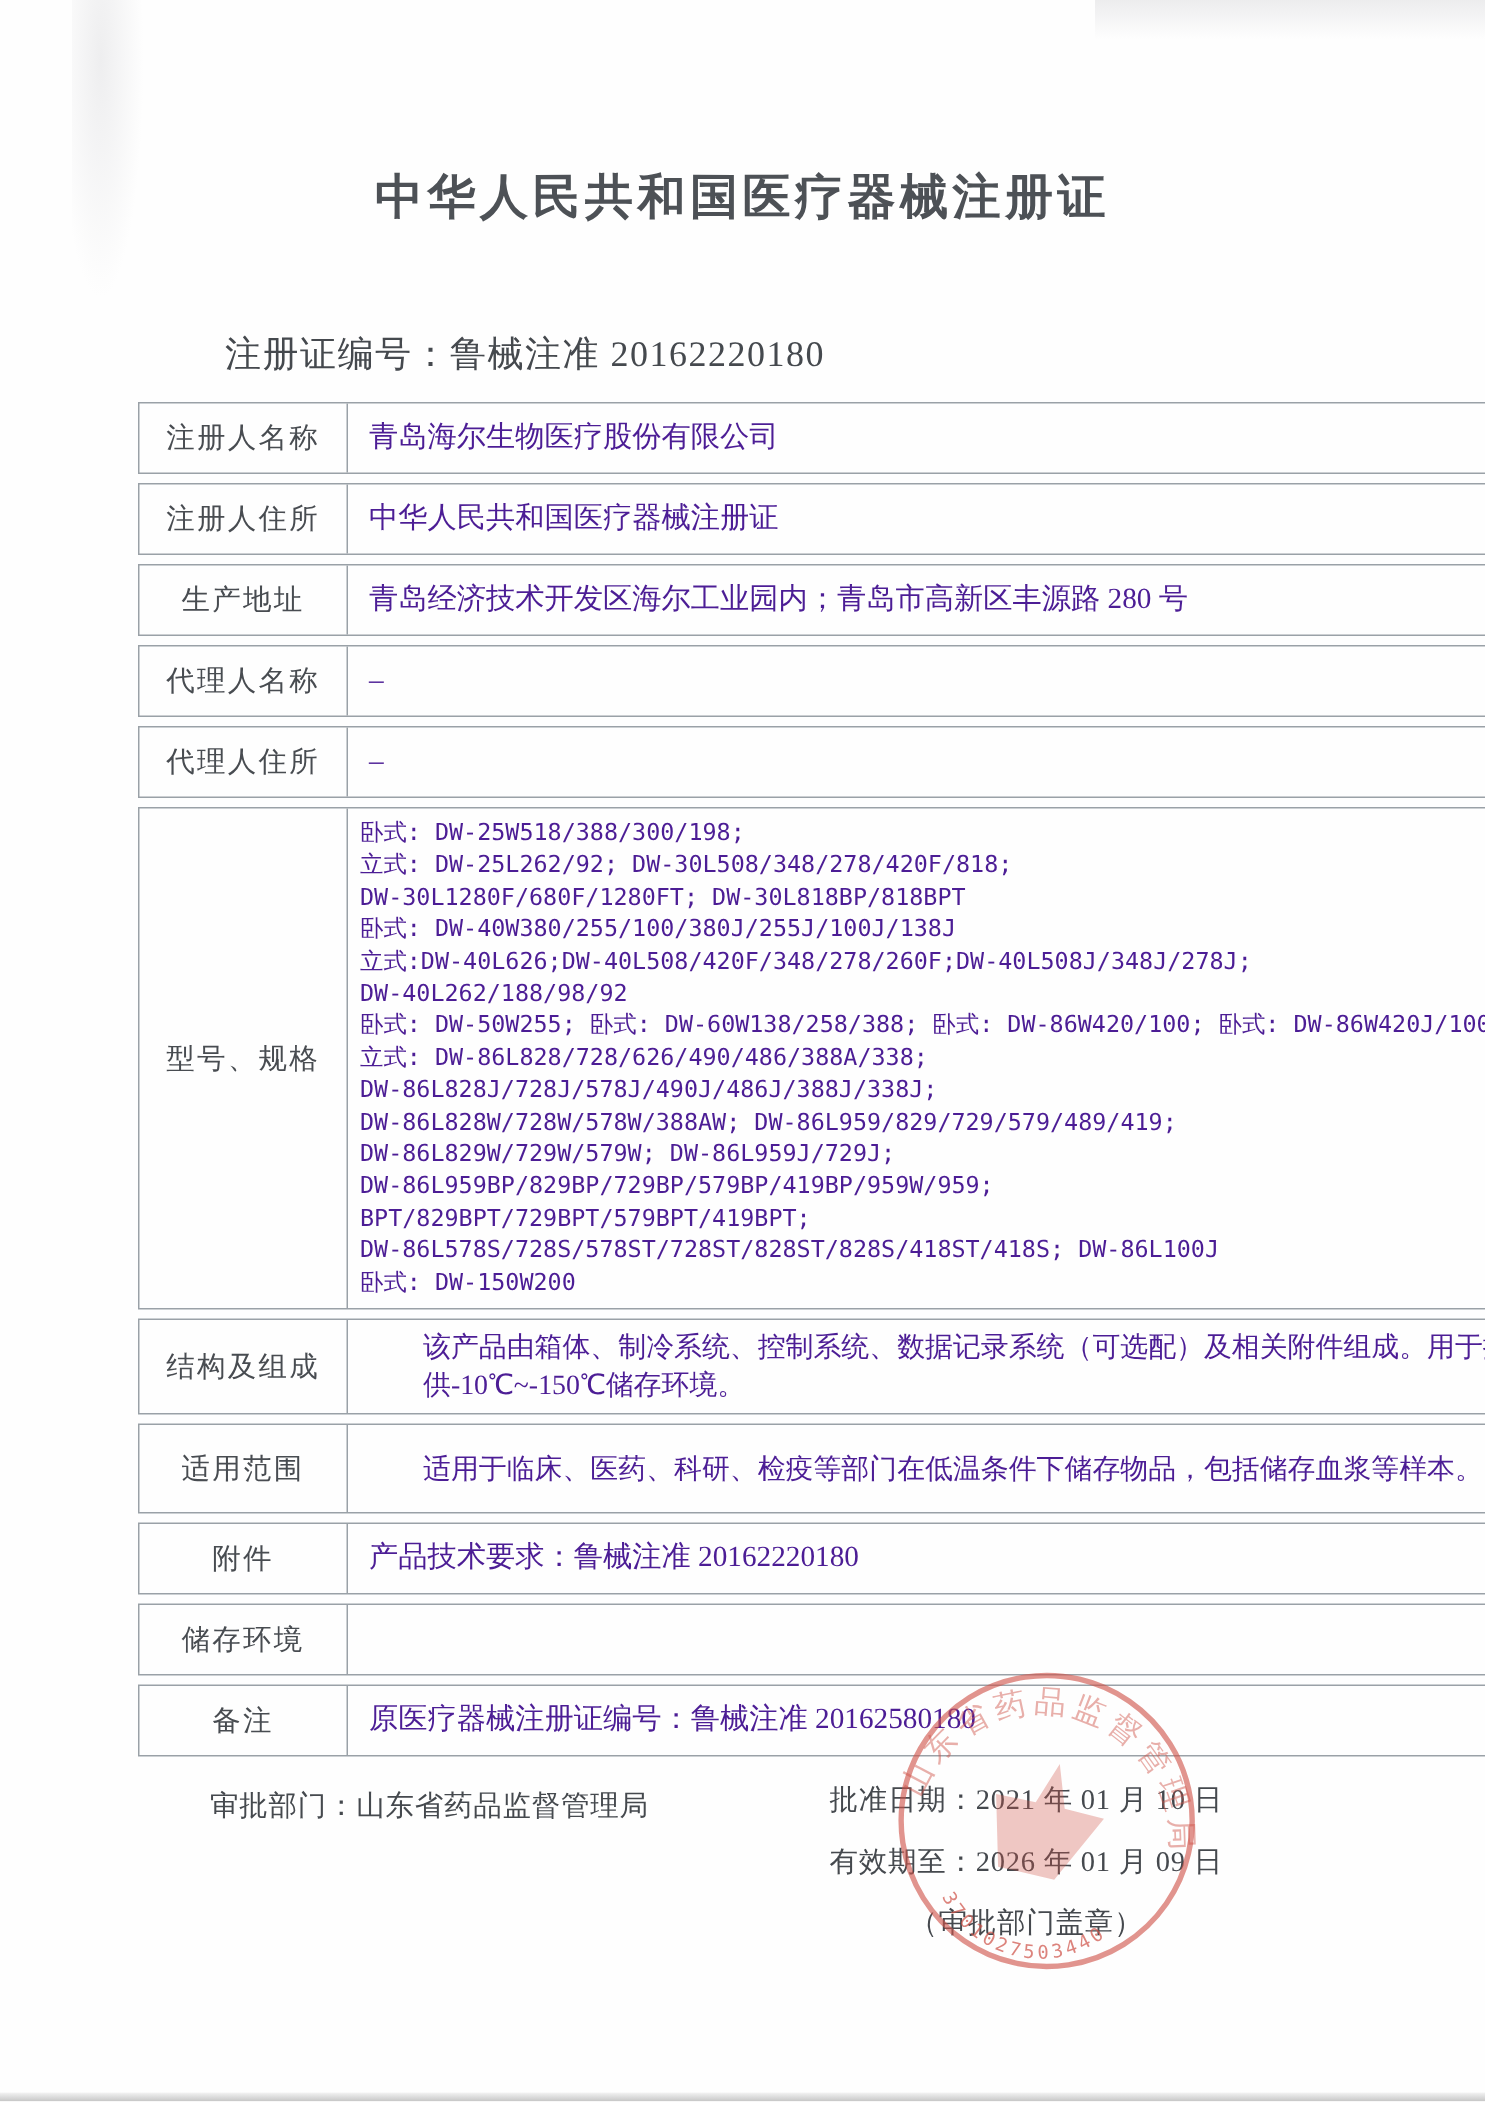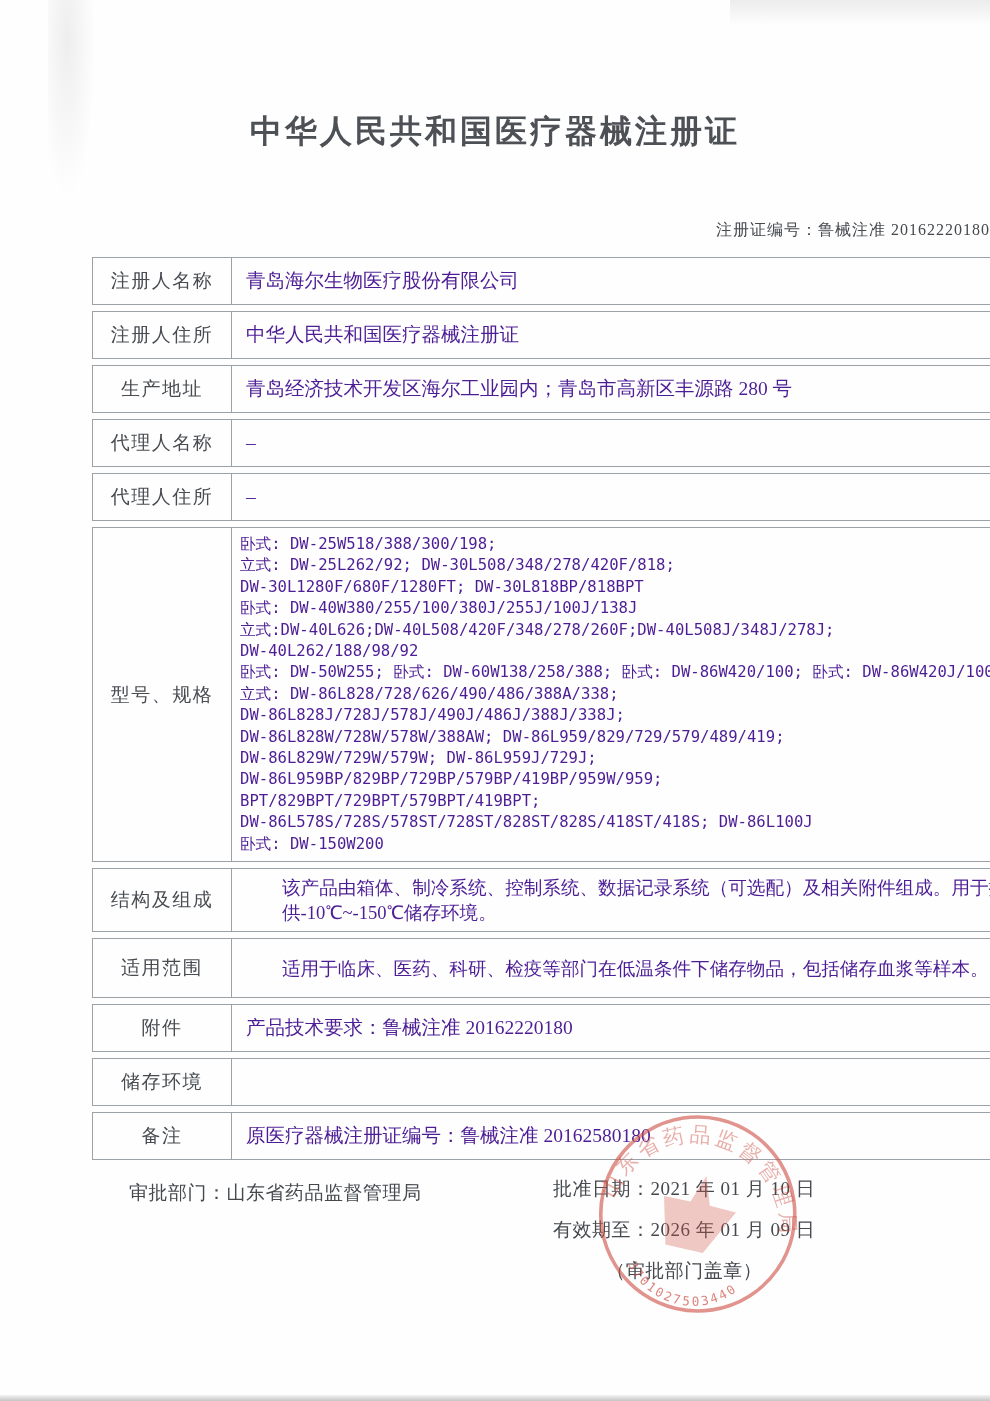--- a/index.html
+++ b/index.html
@@ -29,24 +29,23 @@
   .doc-title {
     margin-top:110px;
     text-align:center;
     font-size:32px;
     font-weight:bold;
     letter-spacing:3px;
     color:#4d5156;
   }
   .reg-line {
     margin:66px 0 16px 150px;
-    font-size:16px;
+    font-size:24px;
     letter-spacing:1px;
     color:#45494e;
-    text-align:right;
   }
 
   .cert-table {
     margin:14px 0 0 92px;
     width:934px;
   }
   .row {
     display:flex;
     border:1px solid #9aa1a7;
     margin-bottom:6px;
@@ -90,21 +89,21 @@
   }
   .row.para { min-height:60px;gap:36px; }
 
   .footer {
     position:relative;
     margin:16px 0 0 128px;
     font-size:19px;
     color:#45494e;
     height:120px;
   }
-  .footer-left { position:absolute; left:1px; top:4px; letter-spacing:0.5px; }
+  .footer-left { position:absolute; left:12px; top:4px; letter-spacing:0.5px; }
   .footer-right { position:absolute; left:425px; top:0; }
   .footer-right div { margin-bottom:15px; letter-spacing:0.5px; }
   .seal-note { letter-spacing:1px;text-align:center; }
 
   .seal {
     position:absolute;
     left:585px; top:1100px;
     width:226px; height:226px;
     transform:rotate(13deg);
     pointer-events:none;

